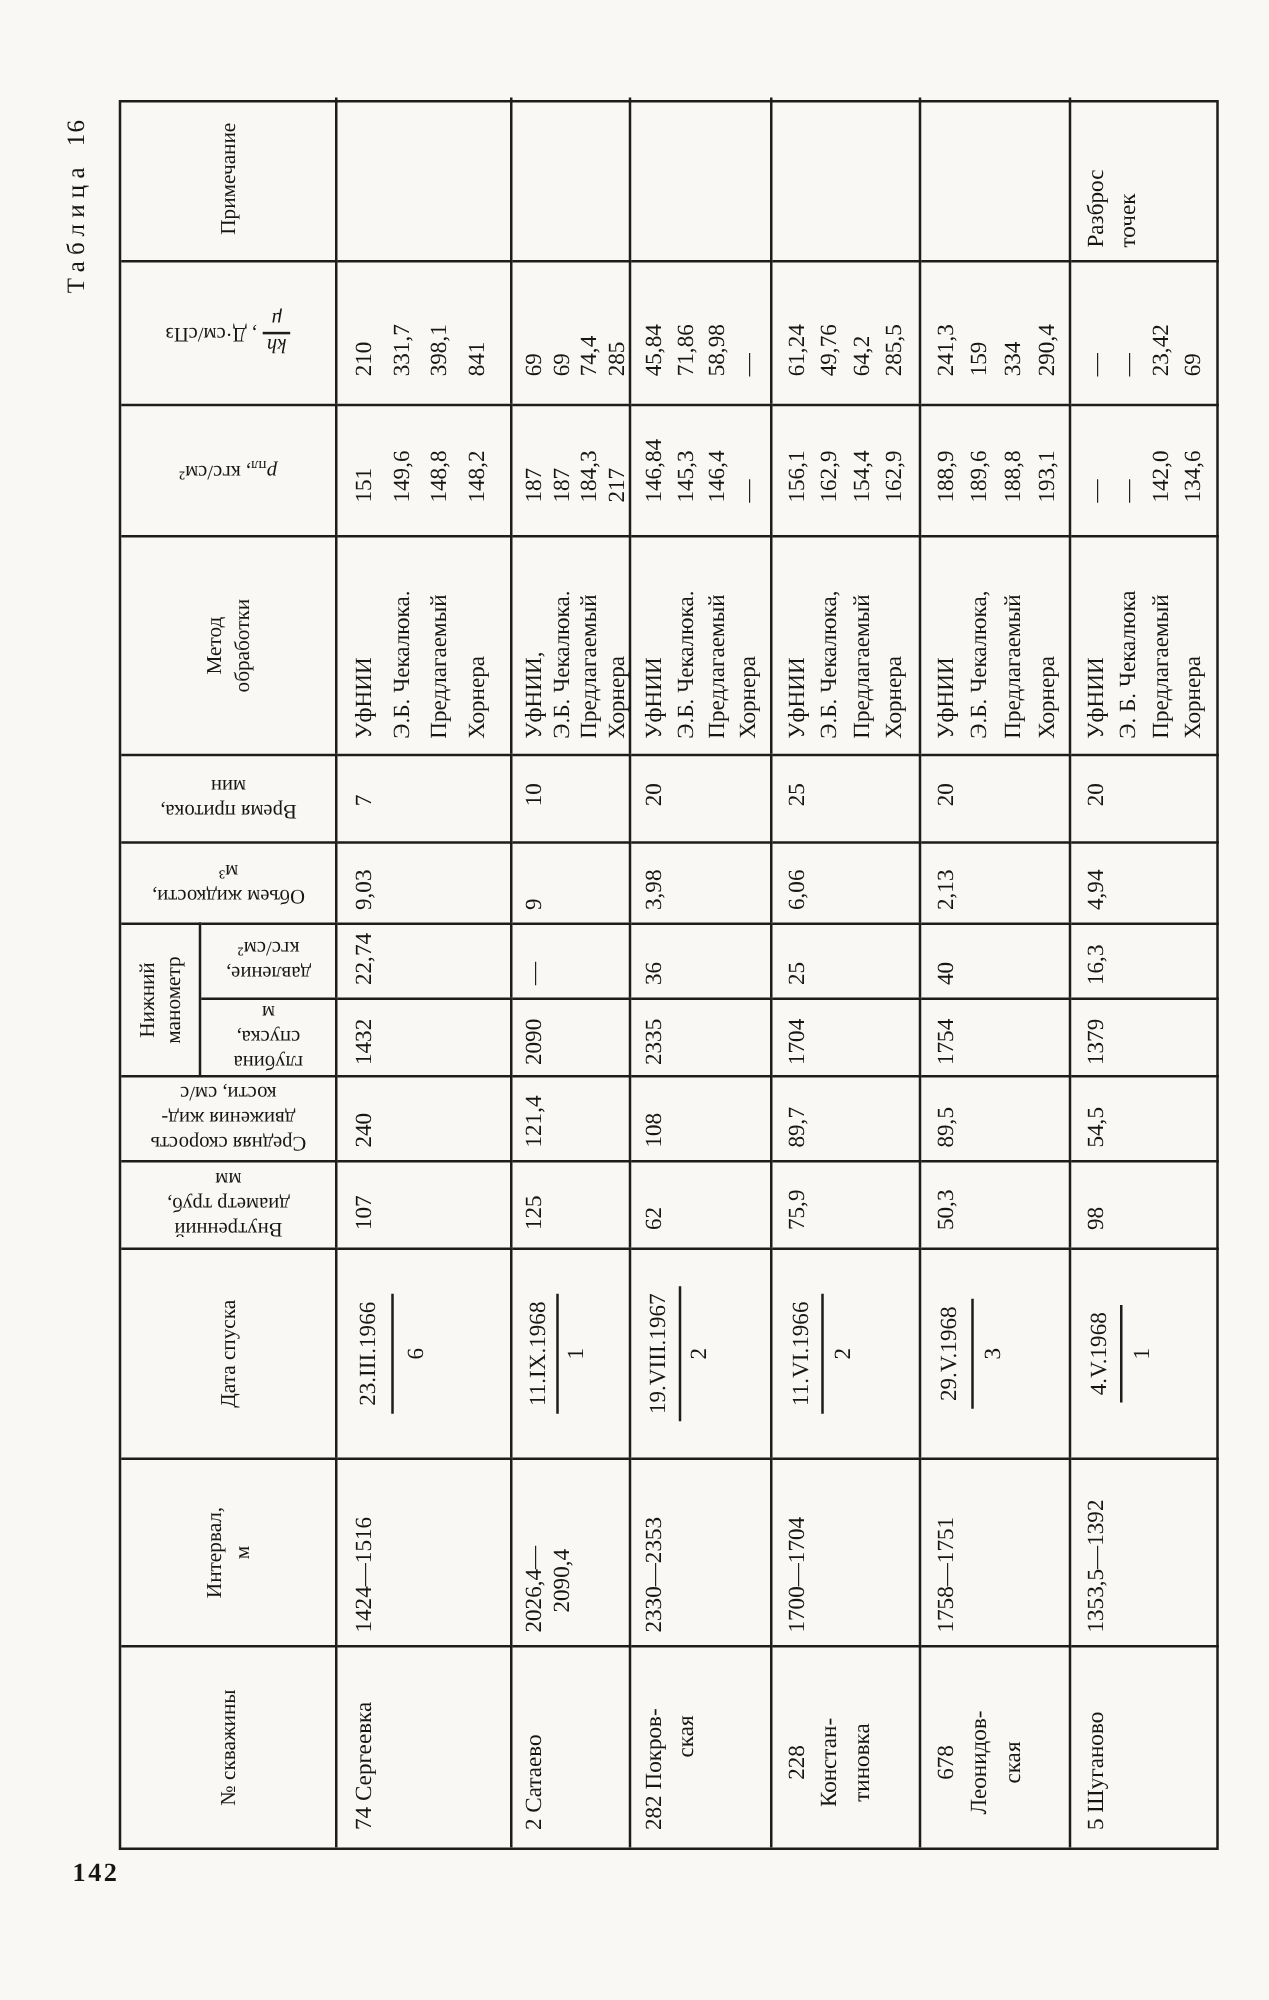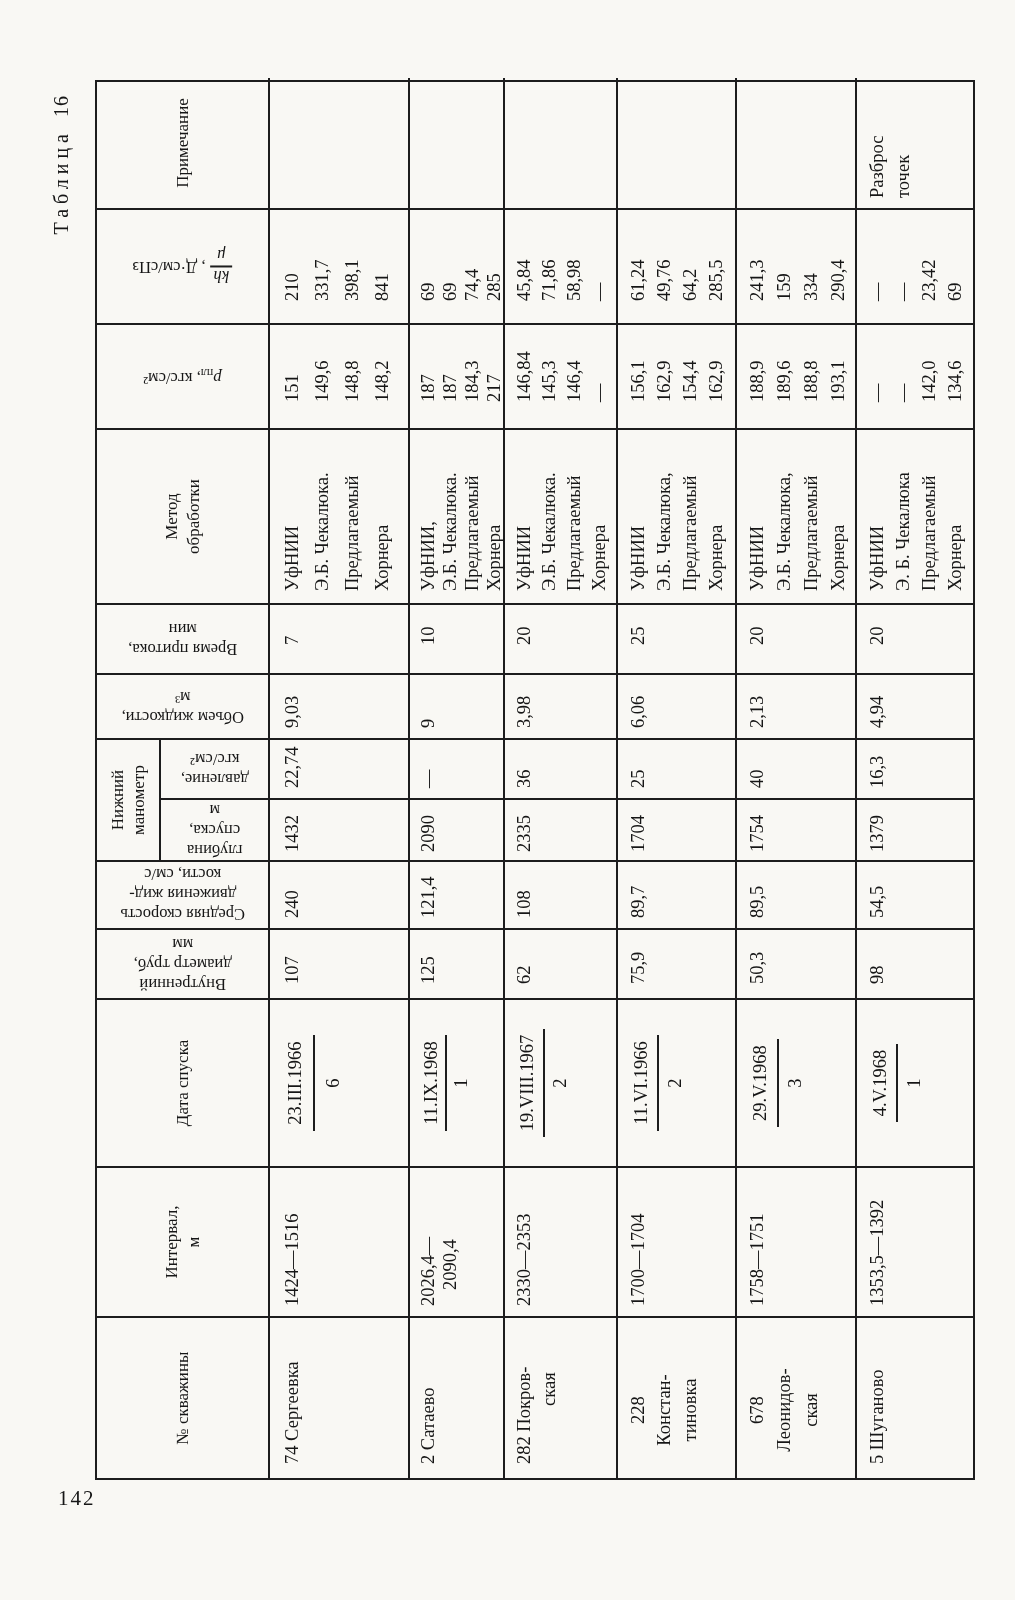--- a/index.html
+++ b/index.html
@@ -46,21 +46,21 @@
   .lc{border-right:none;}
   .datec{display:flex;justify-content:center;padding-top:10px;}
   .dfrac{text-align:center;}
   .dfn{border-bottom:2px solid #1d1d1d;padding:0 6px 3px;}
   .dfd{padding-top:3px;}
   .it{font-style:italic;}
   sub{font-size:12px;}
   .frac{display:inline-flex;flex-direction:column;align-items:center;vertical-align:middle;margin-right:5px;}
   .fn{border-bottom:2px solid #1d1d1d;padding:0 3px 1px;line-height:1.05;}
   .fd{line-height:1.05;padding-top:1px;}
-  .pagenum{position:absolute;left:58px;top:1486px;font-size:21px;letter-spacing:2px;}
+  .pagenum{position:absolute;left:58px;top:1486px;font-size:21px;letter-spacing:2px;font-weight:bold;}
 </style>
 </head>
 <body>
 
 <div class="page">
   <div class="rot">
 
     <div class="caption">
       <span class="capw">Таблица</span><span class="capn">16</span>
     </div>

